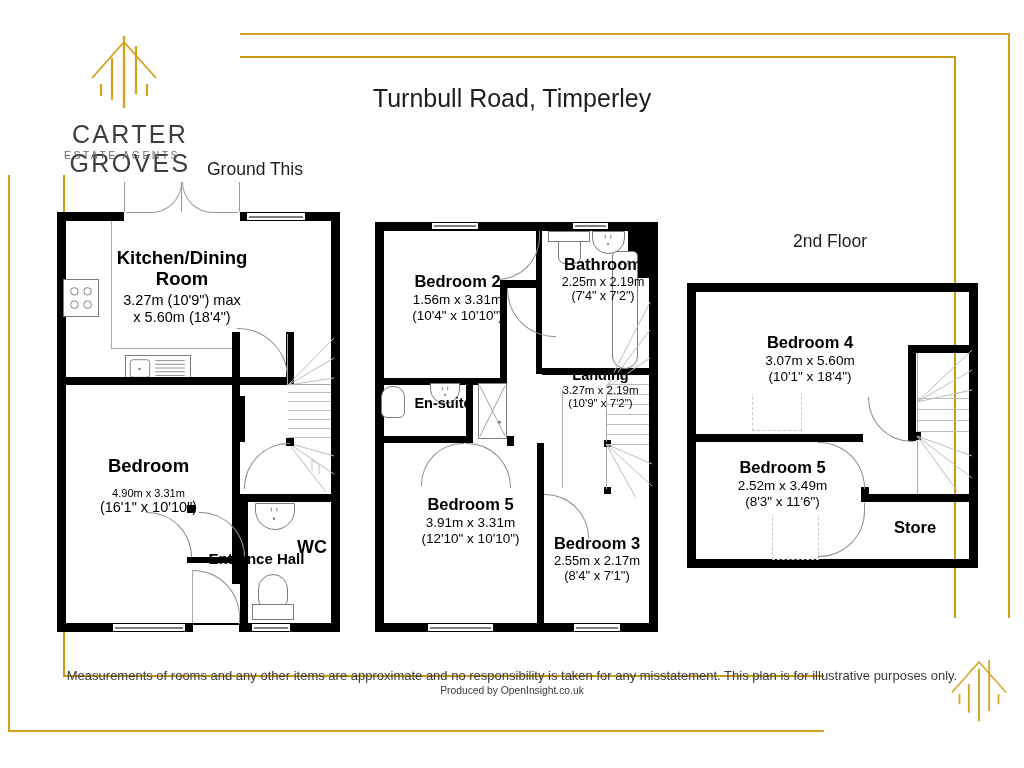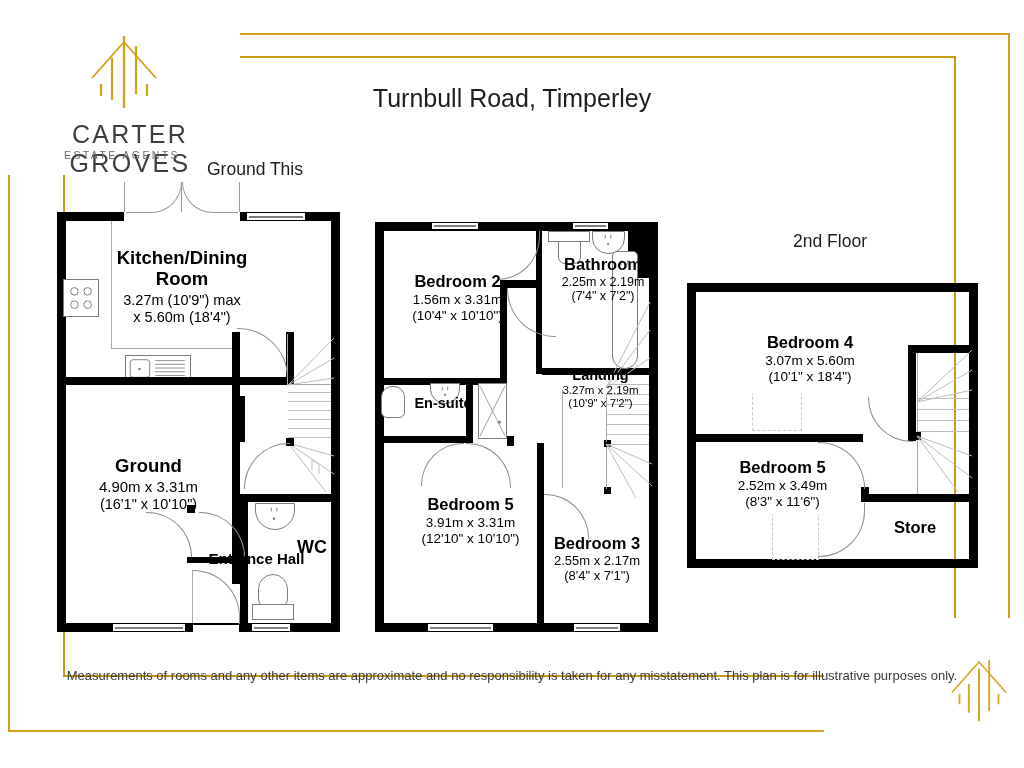--- a/index.html
+++ b/index.html
@@ -212,22 +212,22 @@
     <div class="win" style="left:112px;top:623px;width:74px;height:9px;"></div>
     <div class="win" style="left:251px;top:623px;width:40px;height:9px;"></div>
     <div class="rm" style="left:193px;top:625px;width:46px;height:9px;"></div>
 
     <div class="rlabel" style="left:92px;top:248px;width:180px;">
       <span class="nm" style="font-size:18.5px;">Kitchen/Dining Room</span>
       <span class="dm" style="font-size:14.5px;margin-top:3px;">3.27m (10'9") max</span>
       <span class="dm" style="font-size:14.5px;">x 5.60m (18'4")</span>
     </div>
     <div class="rlabel" style="left:66px;top:456px;width:165px;">
-      <span class="nm" style="font-size:18.5px;">Ground</span>
-      <span class="dm" style="font-size:15px;margin-top:2px;">4.90m x 3.31m</span>
+      <span class="nm" style="font-size:18.5px;">Bedroom</span>
+      <span class="dm" style="font-size:11px;margin-top:10px;">4.90m x 3.31m</span>
       <span class="dm" style="font-size:14.5px;">(16'1" x 10'10")</span>
     </div>
     <div class="rlabel" style="left:199px;top:551px;width:115px;">
       <span class="nm" style="font-size:15px;">Entrance Hall</span>
     </div>
     <div class="rlabel" style="left:277px;top:537px;width:70px;">
       <span class="nm" style="font-size:18px;">WC</span>
     </div>
   </div>
 
@@ -402,14 +402,15 @@
       <span class="nm" style="font-size:16.5px;">Bedroom 5</span>
       <span class="dm" style="font-size:13.5px;margin-top:2px;">2.52m x 3.49m</span>
       <span class="dm" style="font-size:13.5px;">(8'3" x 11'6")</span>
     </div>
     <div class="rlabel" style="left:872px;top:518px;width:86px;">
       <span class="nm" style="font-size:16.5px;">Store</span>
     </div>
   </div>
 
   <div class="foot-disc">Measurements of rooms and any other items are approximate and no responsibility is taken for any misstatement. This plan is for illustrative purposes only.</div>
+  <div class="foot-prod">Produced by OpenInsight.co.uk</div>
 
 </div>
 
 </body></html>

